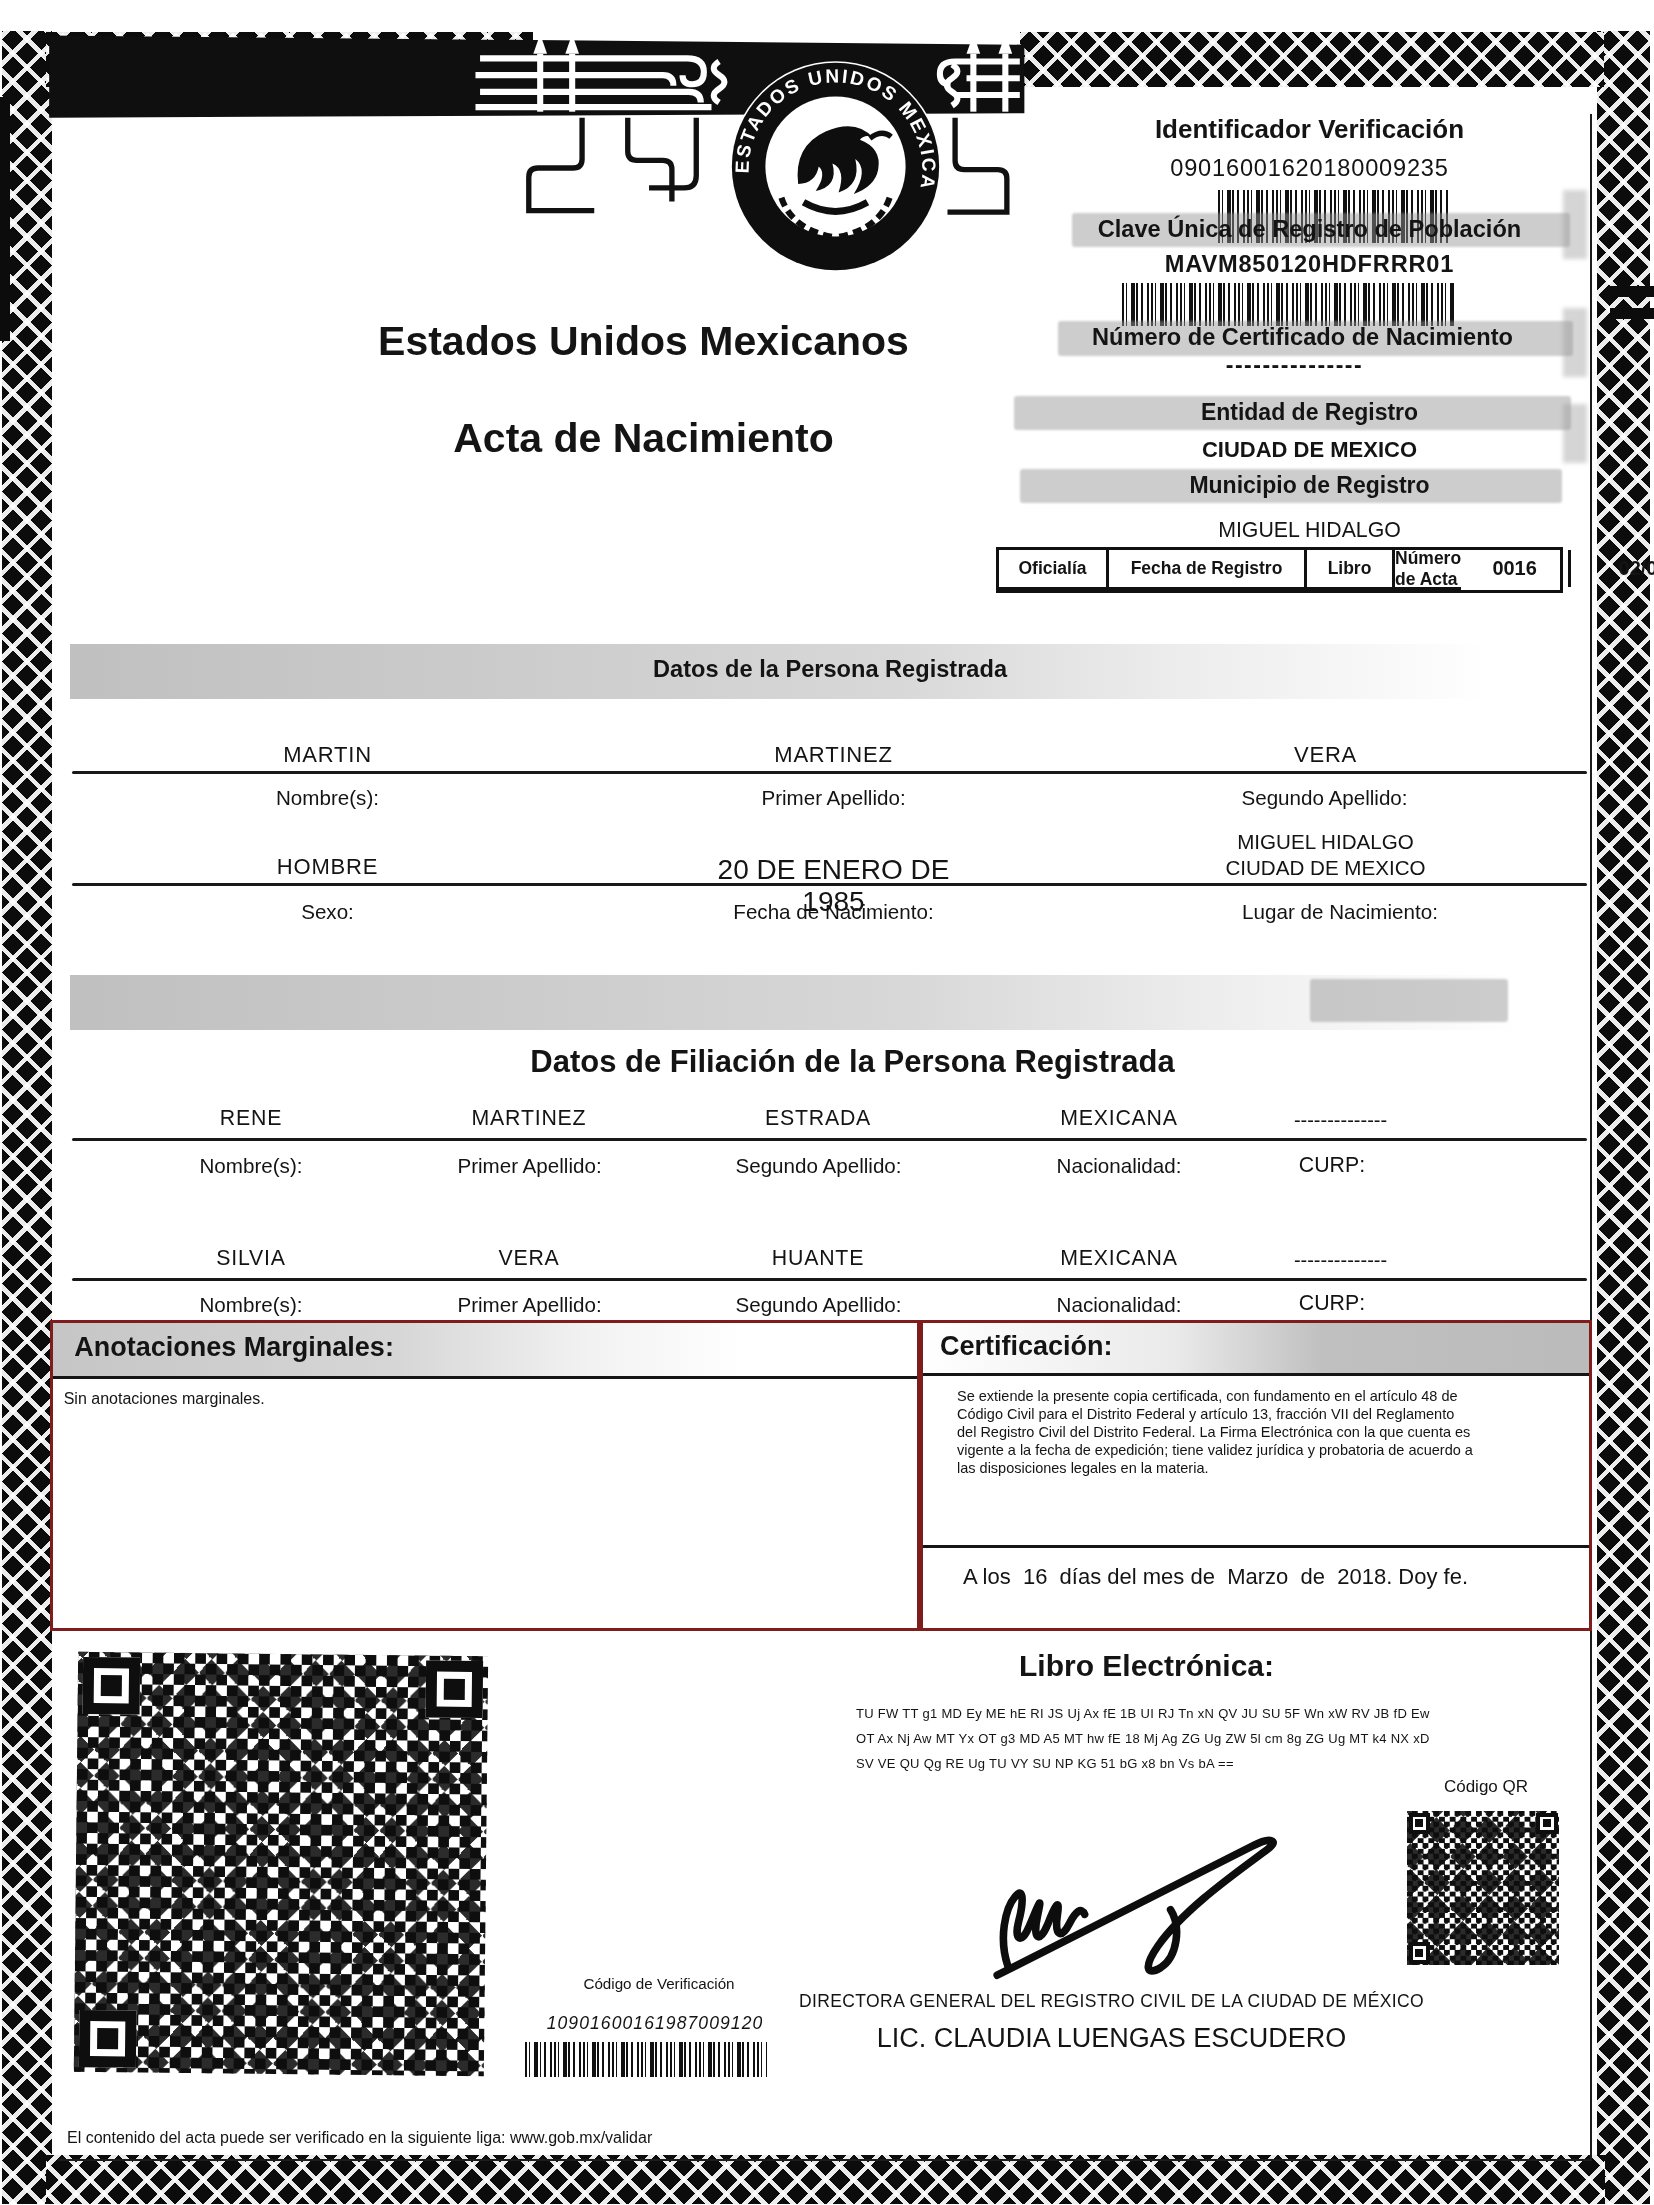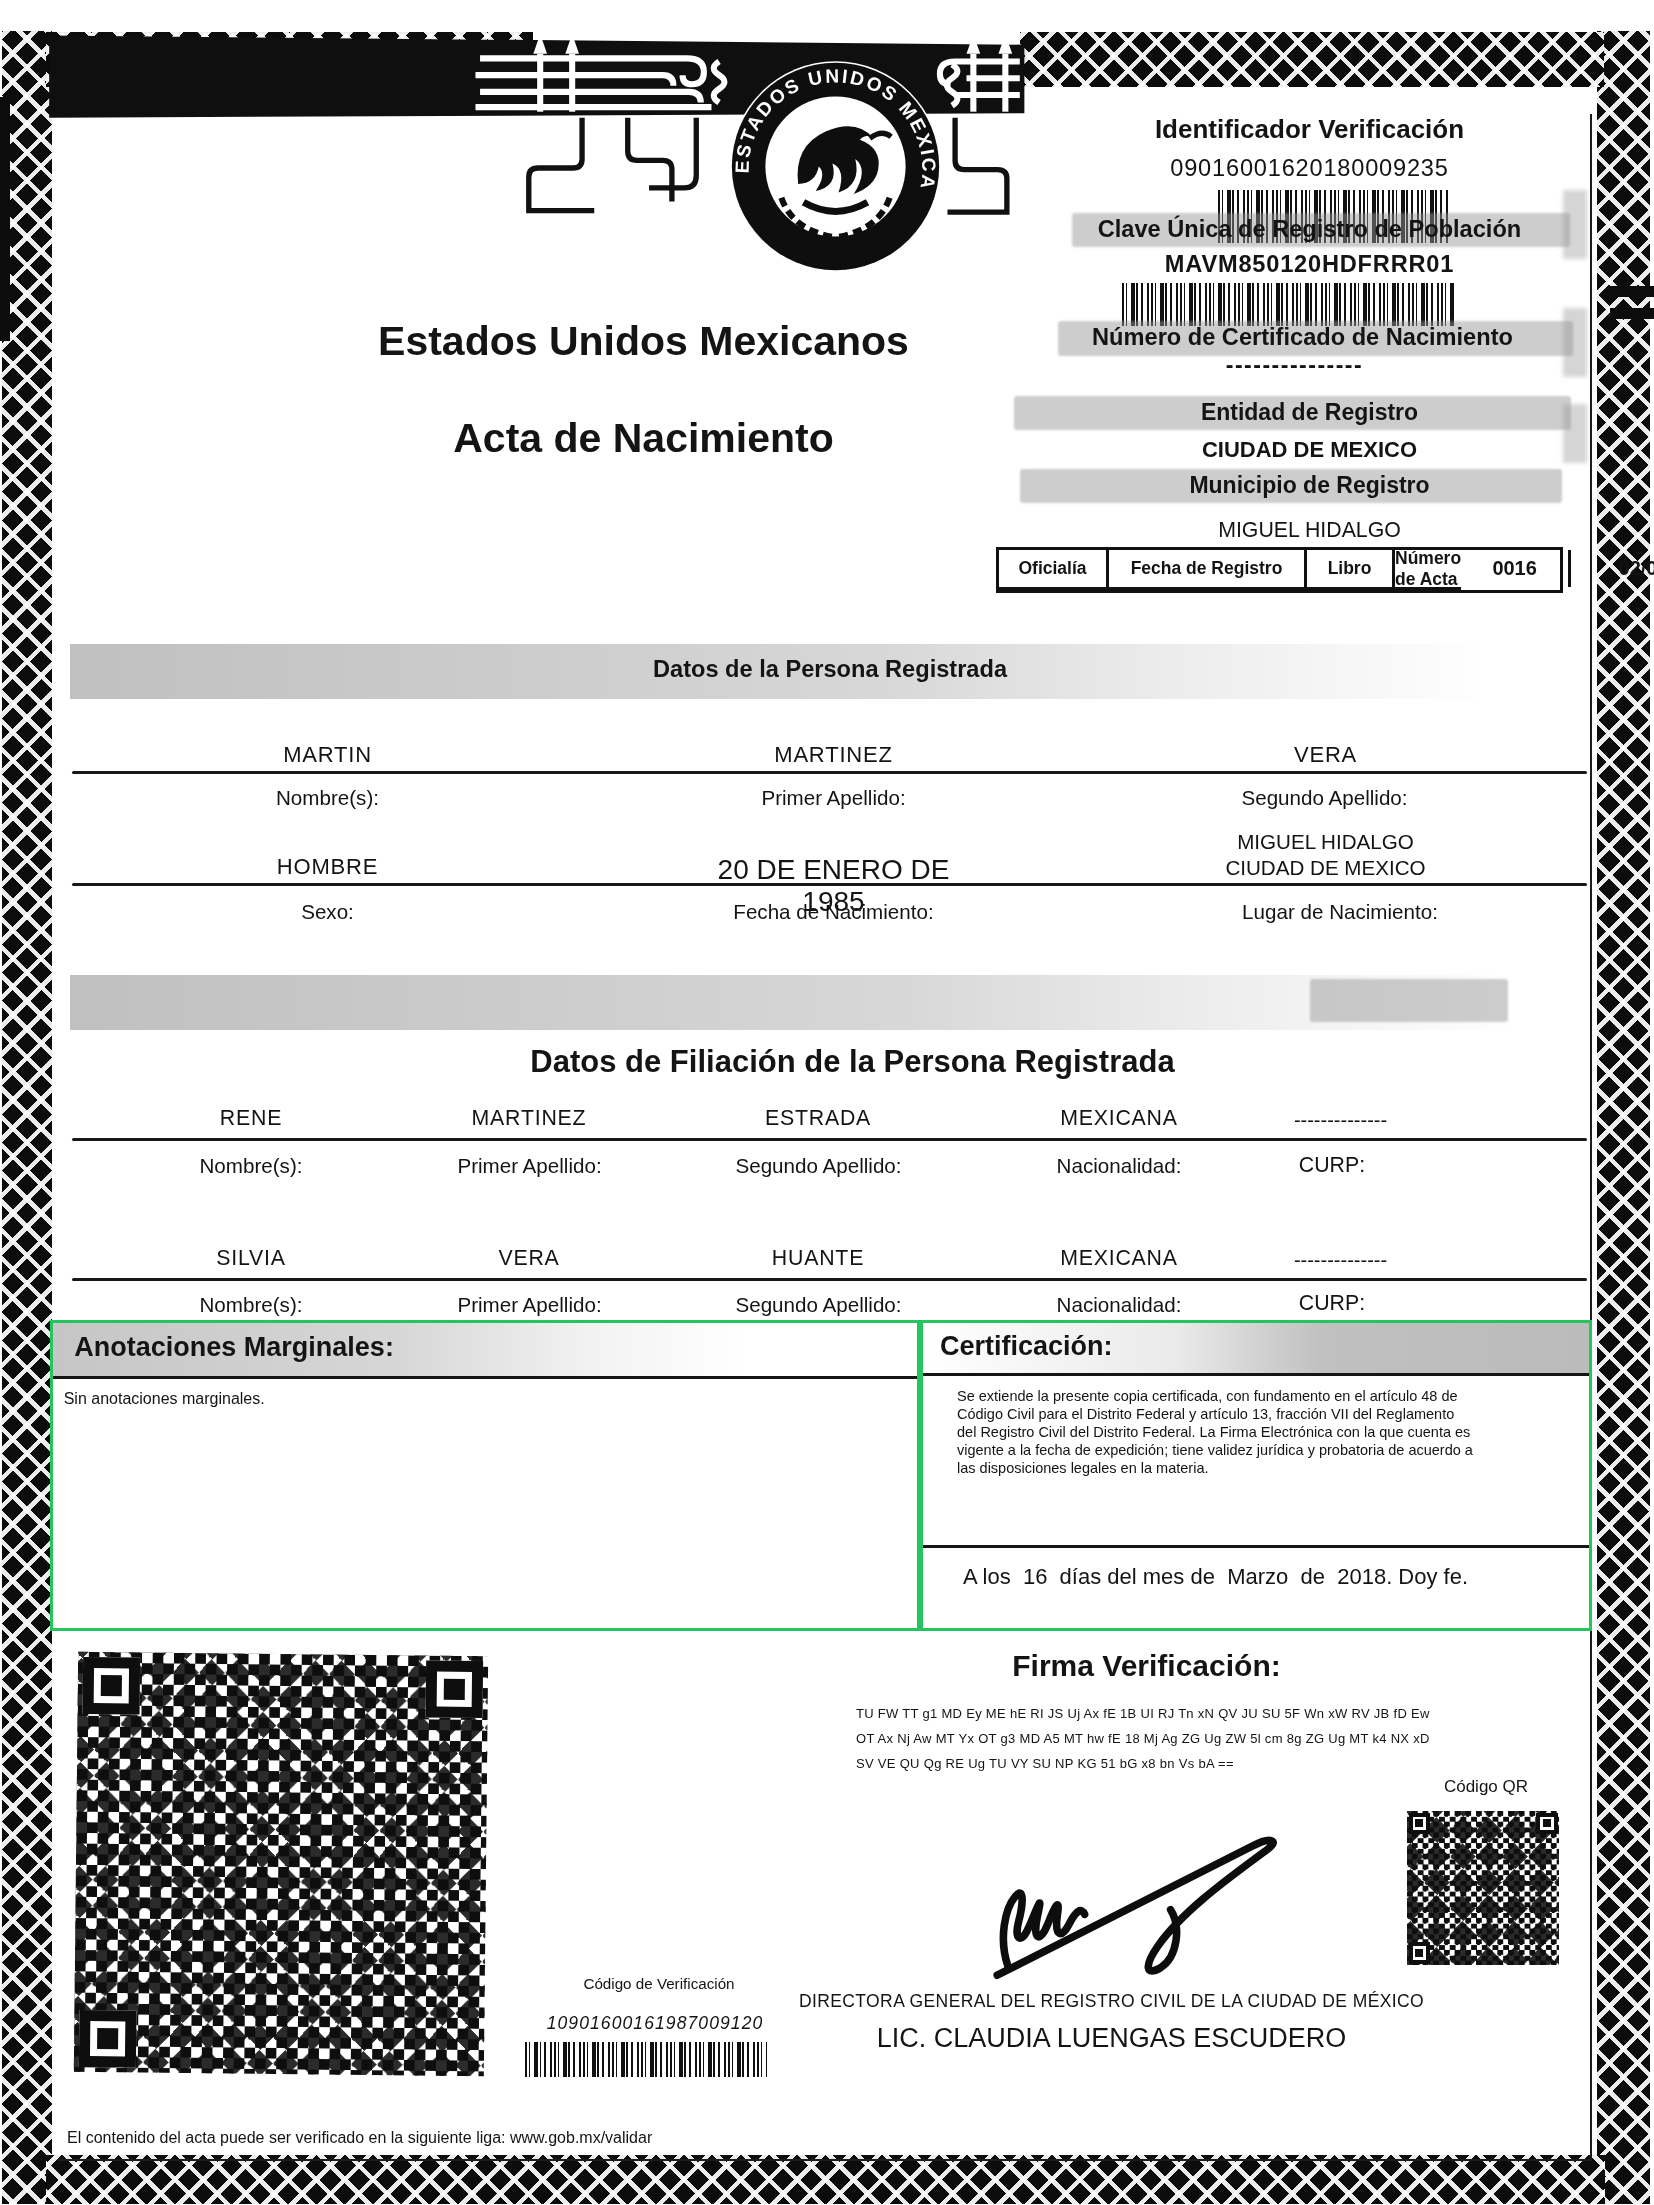--- a/index.html
+++ b/index.html
@@ -32,21 +32,21 @@
       #101010 9.1px 13px, transparent 13px 14.5px, #101010 14.5px 16px, transparent 16px 19px,
       #101010 19px 20.6px, transparent 20.6px 25px, #101010 25px 27.4px, transparent 27.4px 29px);
   }
   .qr{
     background:
       repeating-conic-gradient(from 45deg, rgba(14,14,14,.88) 0% 25%, rgba(255,255,255,0) 0% 50%) 3.8px 6.1px / 26px 26px,
       repeating-conic-gradient(#0e0e0e 0% 25%, #ffffff 0% 50%) 0 0 / var(--cell) var(--cell);
   }
   .finder{position:absolute;background:#fff;border-style:solid;border-color:#0e0e0e;}
   .finder::after{content:"";position:absolute;inset:20%;background:#0e0e0e;}
-  .box{border:3px solid #22c55e;background:#fff;}
+  .box{border:3px solid #7f1d1d;background:#fff;}
   .boxhead{border-bottom:3px solid #151515;position:relative;}
   .tbl{display:flex;flex-direction:row;border:3.8px solid #111;}
   .tr{display:flex;}
   .td{border-left:3px solid #111;display:flex;align-items:center;justify-content:center;}
   .td:first-child{border-left:none;}
   .thr{border-bottom:3px solid #111;}
   svg{display:block;}
 </style>
 </head>
 <body>
@@ -225,21 +225,21 @@
   </div>
   <div class="pre" style="position:absolute;left:34px;top:64px;width:609px;font-size:14.5px;line-height:18px;">Se extiende la presente copia certificada, con fundamento en el artículo 48 de
 Código Civil para el Distrito Federal y artículo 13, fracción VII del Reglamento
 del Registro Civil del Distrito Federal. La Firma Electrónica con la que cuenta es
 vigente a la fecha de expedición; tiene validez jurídica y probatoria de acuerdo a
 las disposiciones legales en la materia.</div>
   <div style="position:absolute;left:0;top:222px;width:100%;height:3px;background:#151515;"></div>
   <div class="prewrap" style="position:absolute;left:40px;top:241px;width:609px;font-size:22px;">A los  16  días del mes de  Marzo  de  2018. Doy fe.</div>
 </div>
 
-<div class="abs c b" style="left:880px;top:1649px;width:533px;font-size:30px;">Firma Verificación:</div>
+<div class="abs c b" style="left:880px;top:1649px;width:533px;font-size:30px;">Libro Electrónica:</div>
 <div class="abs pre" style="left:856px;top:1701px;width:624px;font-size:13px;line-height:25px;letter-spacing:0.3px;">TU FW TT g1 MD Ey ME hE RI JS Uj Ax fE 1B UI RJ Tn xN QV JU SU 5F Wn xW RV JB fD Ew
 OT Ax Nj Aw MT Yx OT g3 MD A5 MT hw fE 18 Mj Ag ZG Ug ZW 5l cm 8g ZG Ug MT k4 NX xD
 SV VE QU Qg RE Ug TU VY SU NP KG 51 bG x8 bn Vs bA ==</div>
 
 <div class="abs qr" style="--cell:21.3px;left:76px;top:1654px;width:410px;height:420px;transform:rotate(.6deg);">
   <div class="finder" style="left:4.6px;top:4.6px;width:35px;height:35px;border-width:11.4px;"></div>
   <div class="finder" style="right:4.6px;top:4.6px;width:35px;height:35px;border-width:11.4px;"></div>
   <div class="finder" style="left:4.6px;bottom:4.6px;width:35px;height:35px;border-width:11.4px;"></div>
 </div>
 

